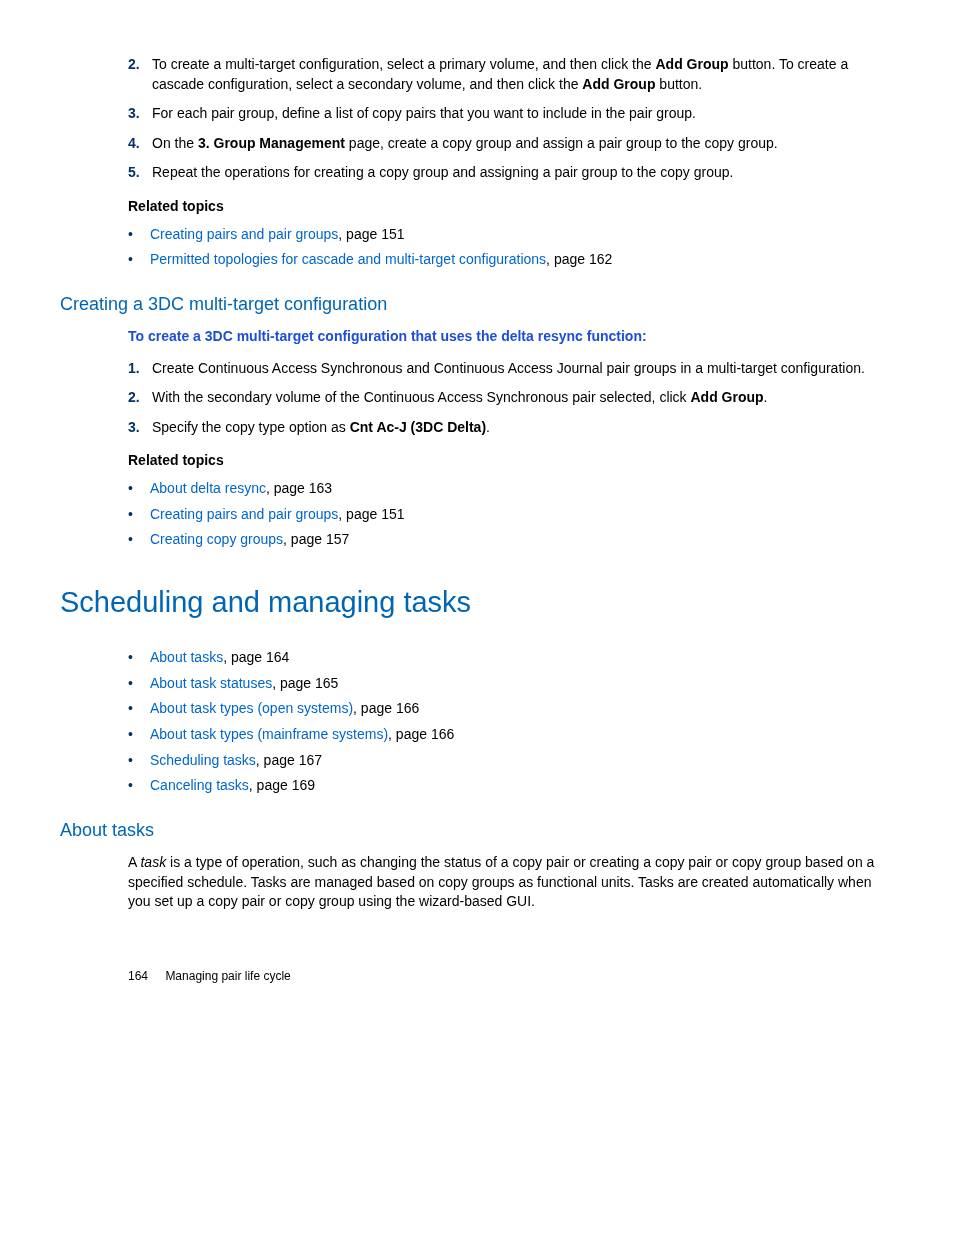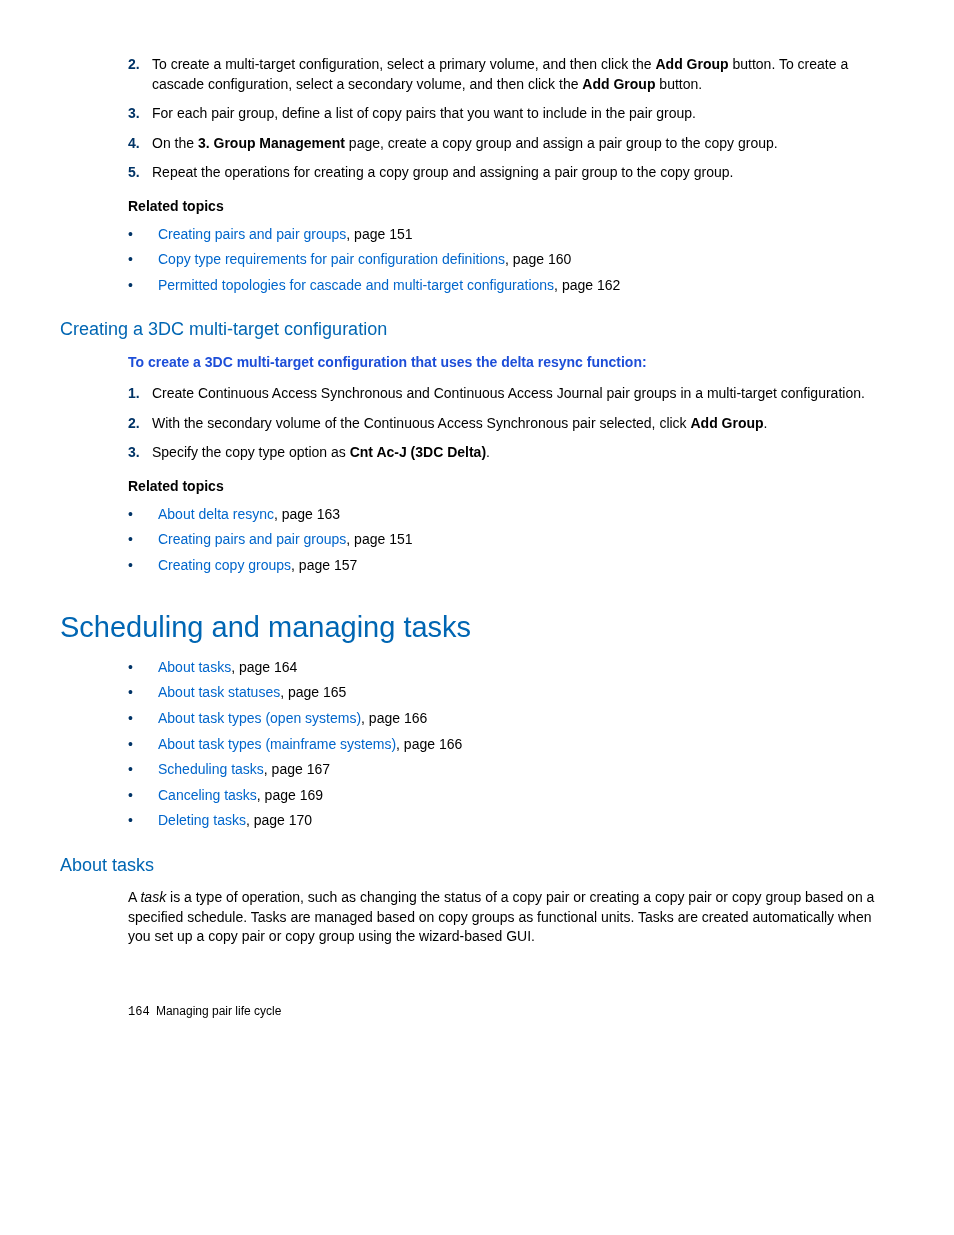--- a/index.html
+++ b/index.html
@@ -5,29 +5,29 @@
   body {
     font-family: Arial, Helvetica, sans-serif;
     font-size: 14px;
     color: #000;
     margin: 0;
     padding: 55px 60px 40px 60px;
     width: 954px;
     box-sizing: border-box;
     line-height: 1.4;
   }
-  .link { color: #0066cc; margin-left: 8px; }
+  .link { color: #0066cc; }
   .bold { font-weight: bold; }
   .blue-bold { color: #1d4ed8; font-weight: bold; }
   h1.section {
     font-family: Arial, Helvetica, sans-serif;
     font-weight: 300;
     font-size: 29px;
     color: #0066b3;
-    margin: 32px 0 10px 0;
+    margin: 32px 0 26px 0;
   }
   h2.subsection {
     font-family: Arial, Helvetica, sans-serif;
     font-weight: 300;
     font-size: 18px;
     color: #0066b3;
     margin: 22px 0 10px 0;
   }
   .content-block { margin-left: 68px; }
   ol.numbered {
@@ -66,21 +66,21 @@
     flex-shrink: 0;
   }
   .intro-line {
     margin: 8px 0 12px 0;
   }
   .footer {
     margin-top: 56px;
     font-size: 12px;
     color: #000;
   }
-  .footer .pnum { margin-left: 68px; margin-right: 3px; font-family: Liberation Mono, monospace; }
+  .footer .pnum { margin-left: 68px; margin-right: 14px; }
   .para { margin: 6px 0; }
   .italic { font-style: italic; }
 </style>
 </head>
 <body>
 
 <div class="content-block">
   <ol class="numbered" id="top-steps">
       <li>
         <span class="num">2.</span>
@@ -96,23 +96,20 @@
       </li>
       <li>
         <span class="num">5.</span>
         <span class="body">Repeat the operations for creating a copy group and assigning a pair group to the copy group.</span>
       </li>
     </ol>
   <div class="related-heading">Related topics</div>
   <ul class="bullets" id="top-related">
       <li>
         <span><span class="link">Creating pairs and pair groups</span><span>, page 151</span></span>
-      </li>
-      <li>
-        <span><span class="link">Copy type requirements for pair configuration definitions</span><span>, page 160</span></span>
       </li>
       <li>
         <span><span class="link">Permitted topologies for cascade and multi-target configurations</span><span>, page 162</span></span>
       </li>
     </ul>
 </div>
 
 <h2 class="subsection">Creating a 3DC multi-target configuration</h2>
 <div class="content-block">
   <div class="intro-line blue-bold">To create a 3DC multi-target configuration that uses the delta resync function:</div>
@@ -158,23 +155,20 @@
       </li>
       <li>
         <span><span class="link">About task types (mainframe systems)</span><span>, page 166</span></span>
       </li>
       <li>
         <span><span class="link">Scheduling tasks</span><span>, page 167</span></span>
       </li>
       <li>
         <span><span class="link">Canceling tasks</span><span>, page 169</span></span>
       </li>
-      <li>
-        <span><span class="link">Deleting tasks</span><span>, page 170</span></span>
-      </li>
     </ul>
 </div>
 
 <h2 class="subsection">About tasks</h2>
 <div class="content-block">
   <div class="para" id="about-tasks-para">A <span class="italic">task</span> is a type of operation, such as changing the status of a copy pair or creating a copy pair or copy group based on a specified schedule. Tasks are managed based on copy groups as functional units. Tasks are created automatically when you set up a copy pair or copy group using the wizard-based GUI.</div>
 </div>
 
 <div class="footer">
   <span class="pnum">164</span>

